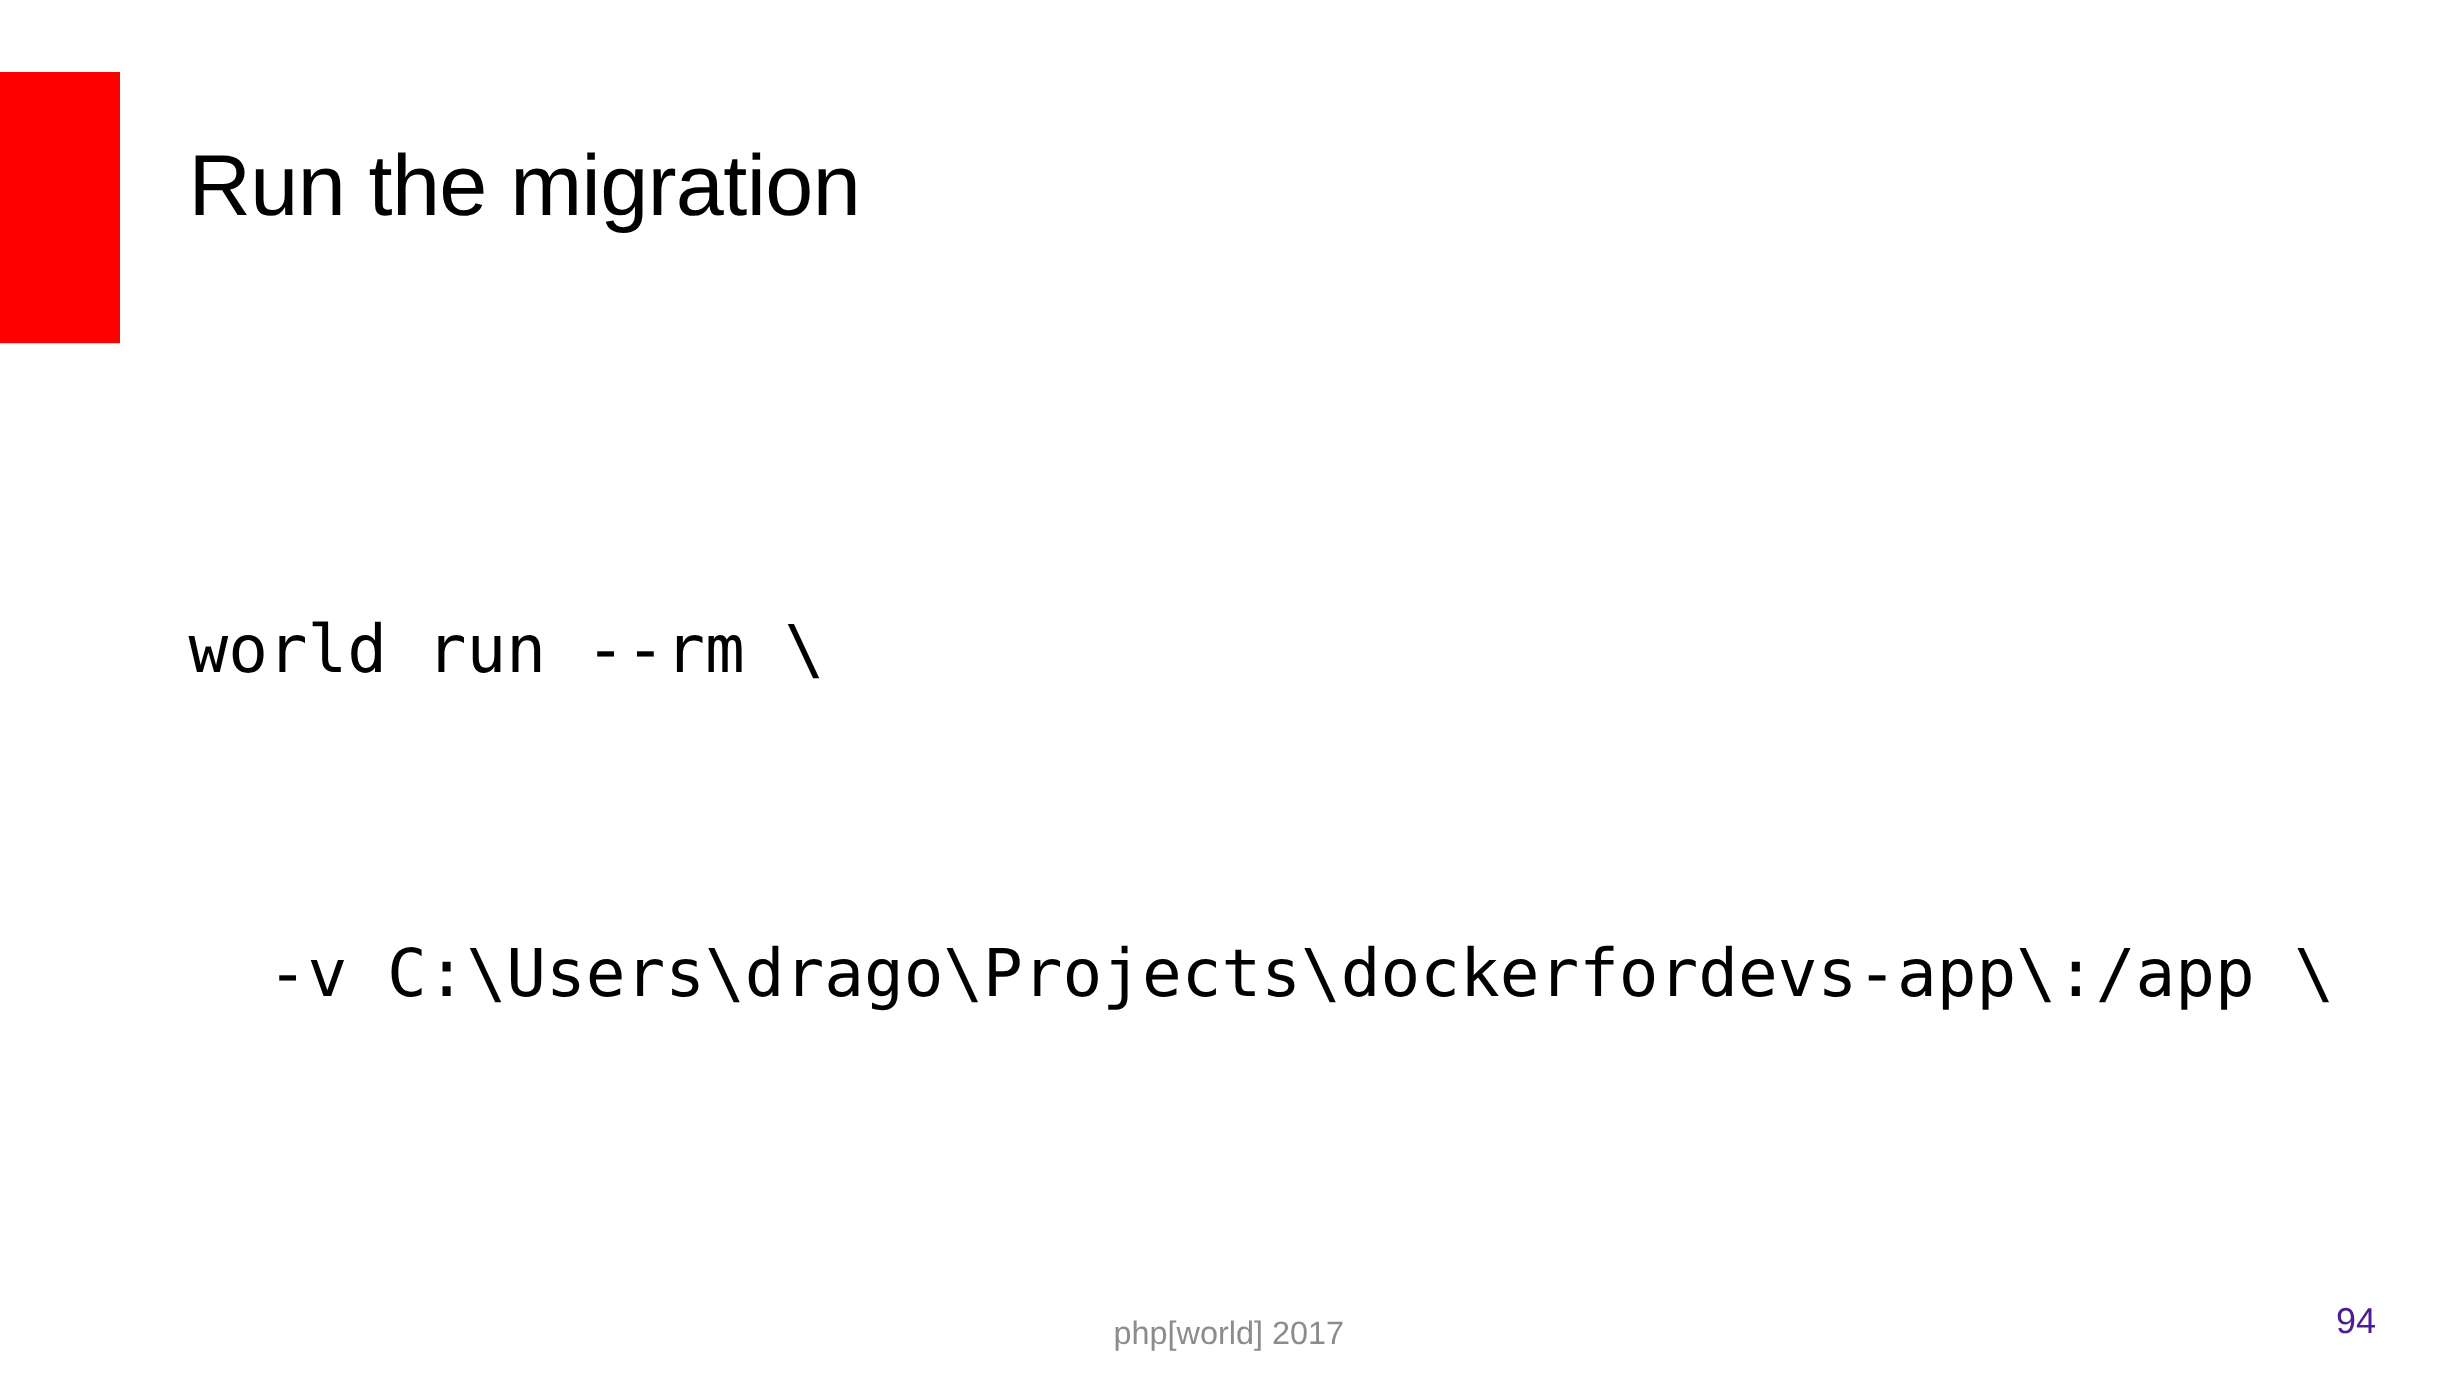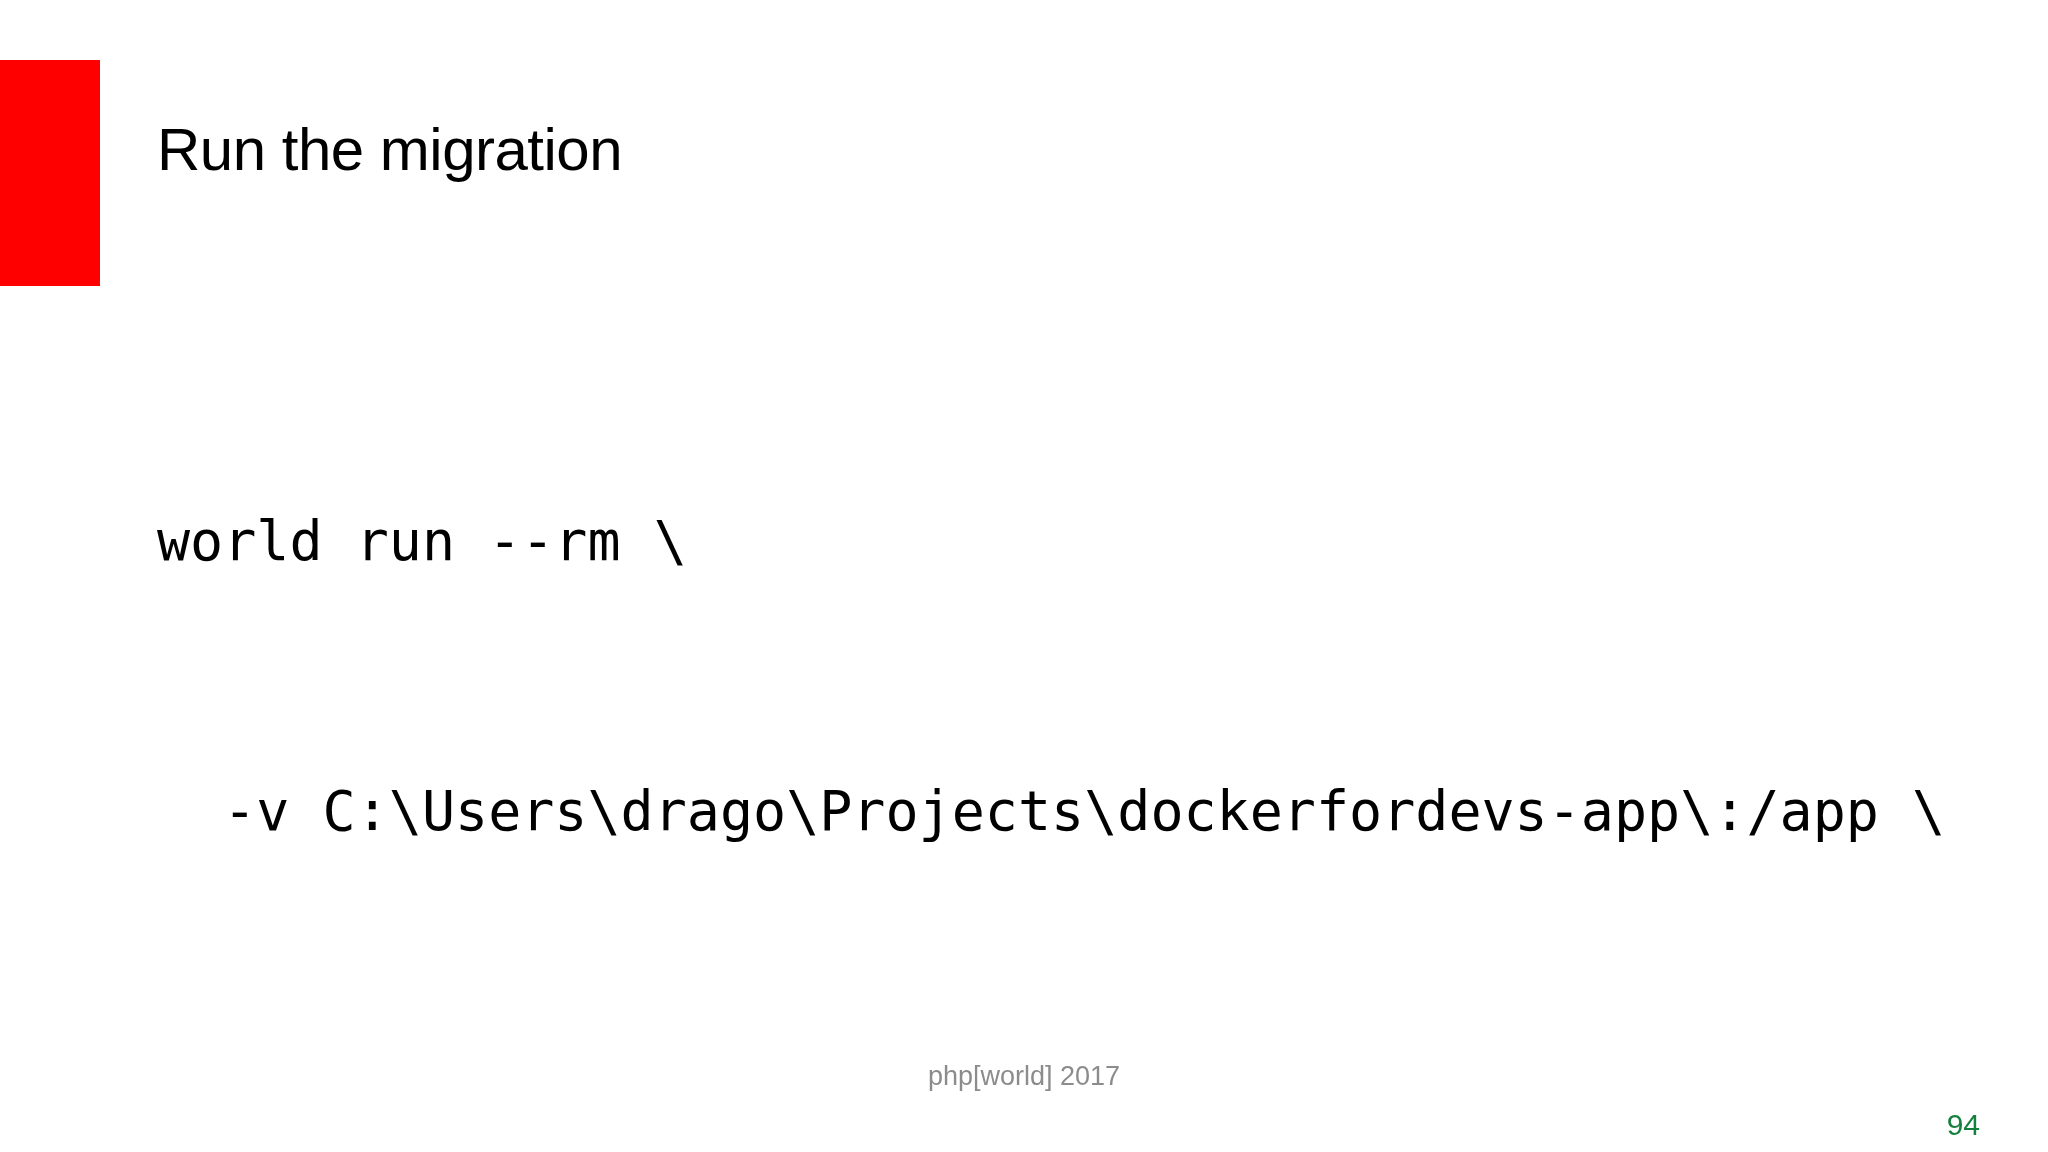--- a/index.html
+++ b/index.html
@@ -21,21 +21,21 @@
     top: 60px;
     width: 100px;
     height: 226px;
     background: #ff0000;
   }
   #slide-title {
     position: absolute;
     left: 157px;
     top: 118px;
     font-family: "Liberation Sans", sans-serif;
-    font-size: 60px;
+    font-size: 72px;
     font-weight: 400;
     line-height: 1.05;
     color: #000000;
     letter-spacing: -0.5px;
     white-space: pre;
   }
   #code-block {
     position: absolute;
     left: 157px;
     top: 316px;
@@ -49,36 +49,36 @@
   }
   #code-block .code-line {
     display: block;
     white-space: pre;
     height: 90px;
   }
   #footer-center {
     position: absolute;
     left: 0;
     right: 0;
-    top: 1061px;
+    top: 1096px;
     text-align: center;
     font-family: "Liberation Sans", sans-serif;
     font-size: 27px;
     color: #8c8c8c;
   }
   #footer-center .footer-text {
     display: inline-block;
   }
   #page-number {
     position: absolute;
     right: 68px;
-    top: 1108px;
+    top: 1085px;
     font-family: "Liberation Sans", sans-serif;
     font-size: 30px;
-    color: #15803d;
+    color: #4c1d95;
     text-align: left;
   }
 </style>
 </head>
 <body>
 
 <div id="slide">
 
   <div id="accent-bar"></div>
 

